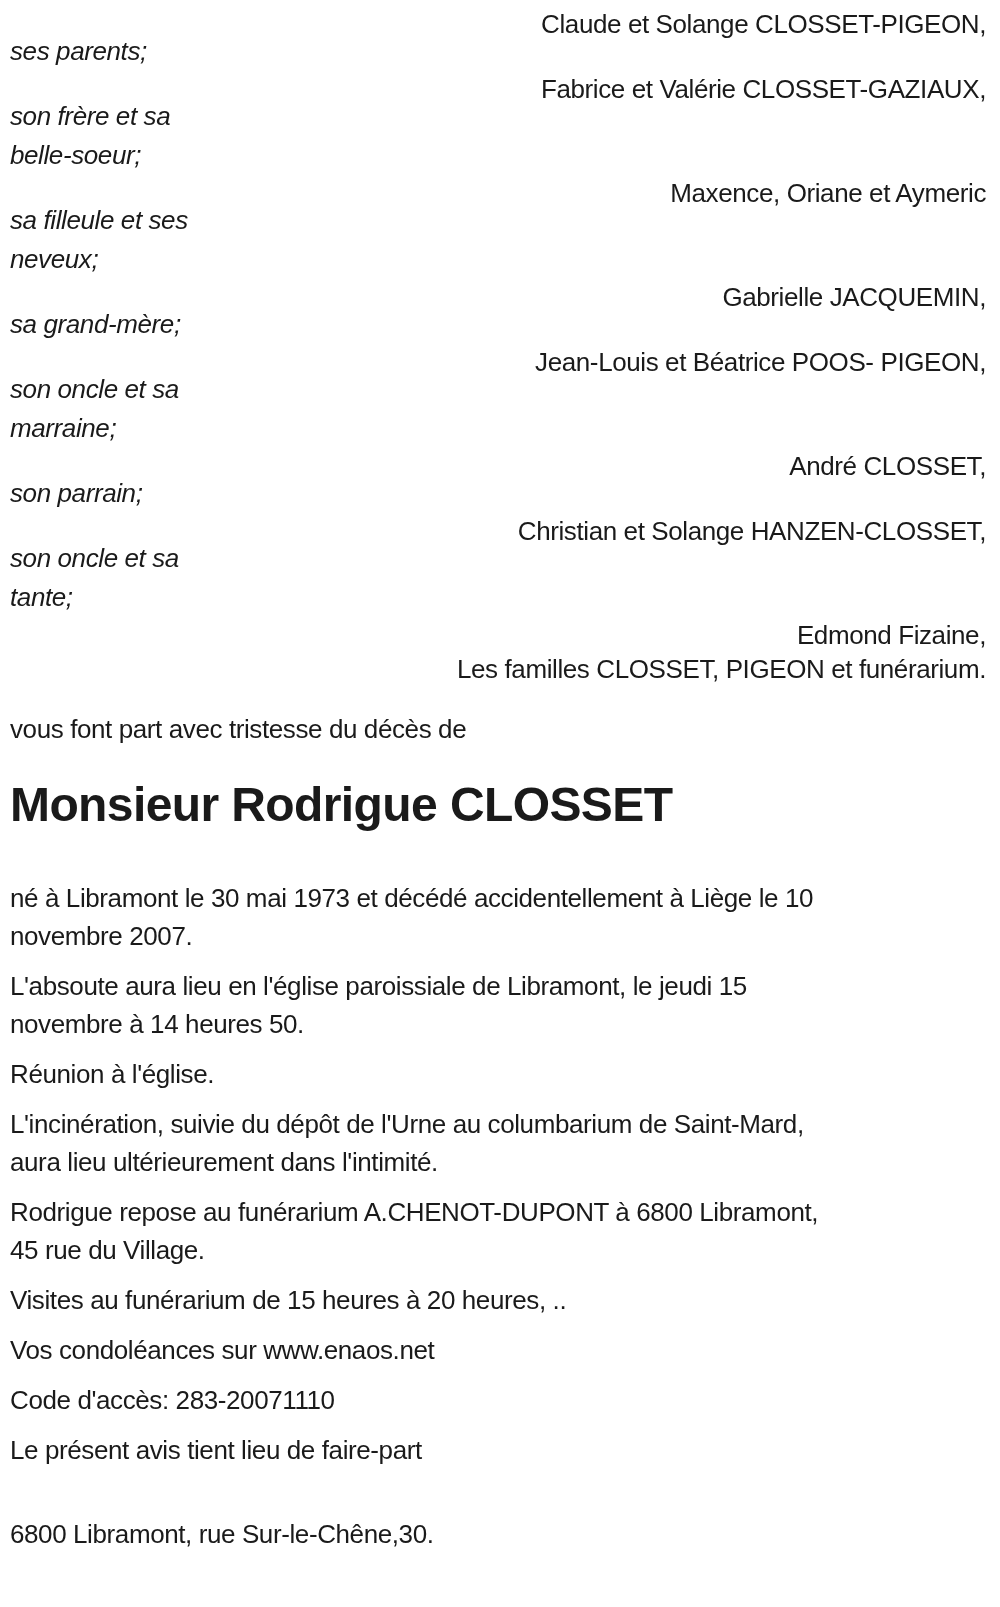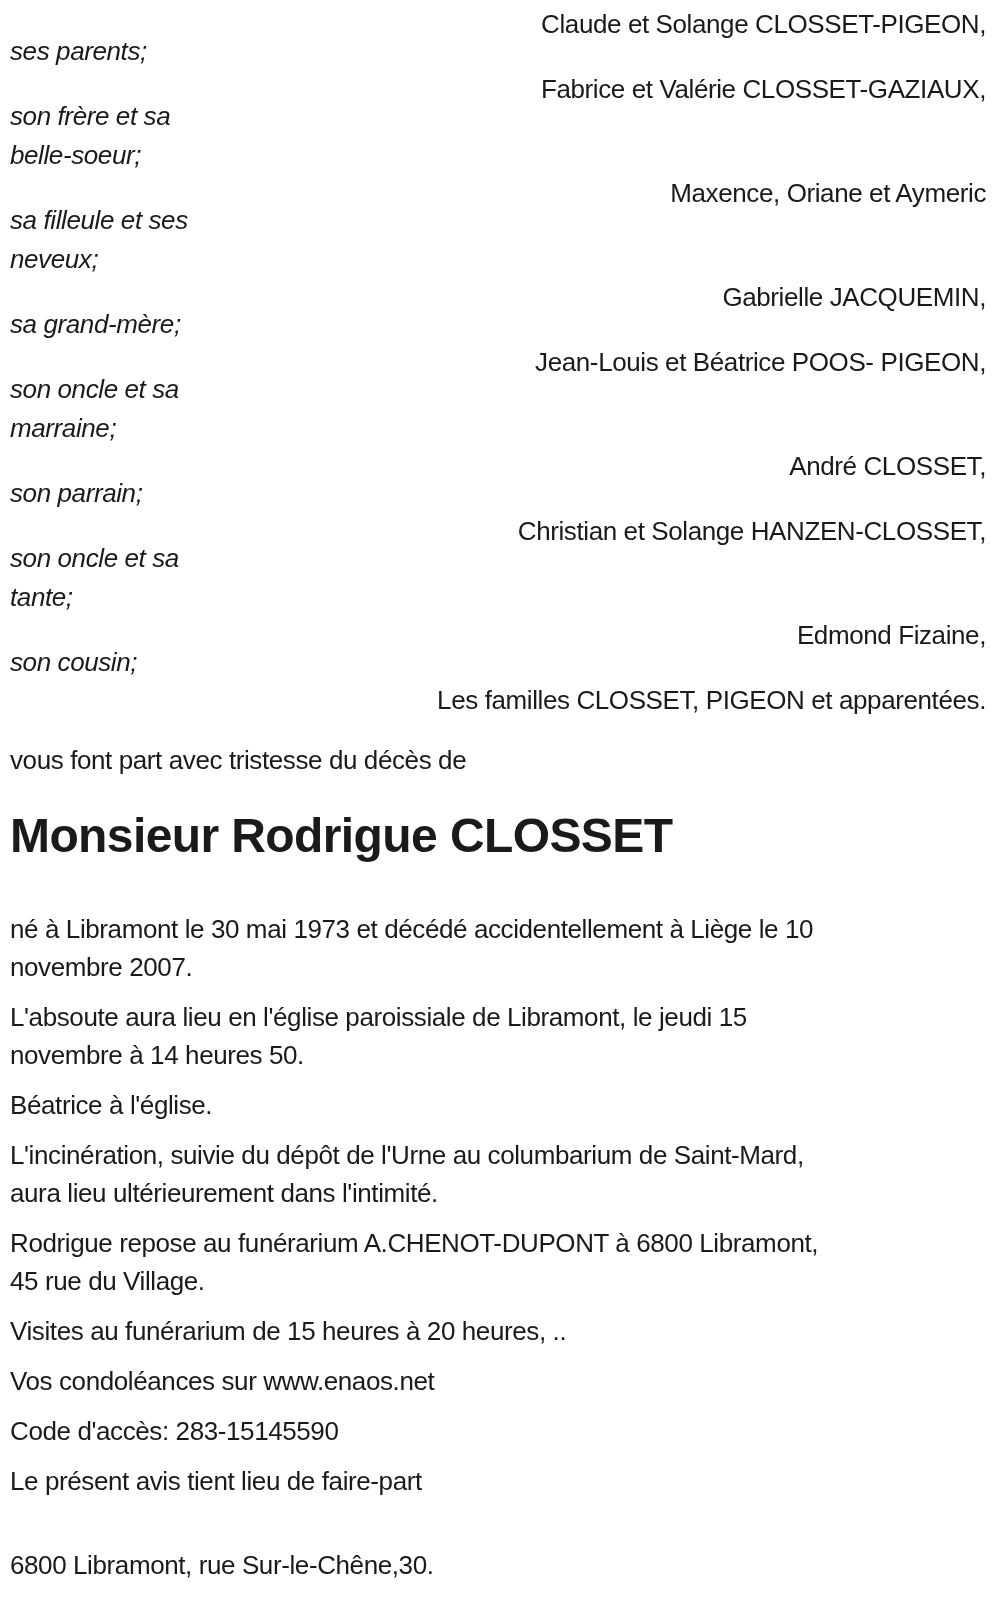--- a/index.html
+++ b/index.html
@@ -92,40 +92,39 @@
   </div>
 
   <div class="pair">
     <div class="name">Christian et Solange HANZEN-CLOSSET,</div>
     <div class="relation">son oncle et sa
 tante;</div>
   </div>
 
   <div class="pair">
     <div class="name">Edmond Fizaine,</div>
-    <div class="relation">son cousin;</div>
   </div>
 
   <div class="pair last-mourner">
-    <div class="name">Les familles CLOSSET, PIGEON et apparentées.</div>
+    <div class="name">Les familles CLOSSET, PIGEON et funérarium.</div>
   </div>
 
   <p class="intro">vous font part avec tristesse du décès de</p>
 
   <h1 class="deceased">Monsieur Rodrigue CLOSSET</h1>
 
   <p class="para">né à Libramont le 30 mai 1973 et décédé accidentellement à Liège le 10
 novembre 2007.</p>
   <p class="para">L'absoute aura lieu en l'église paroissiale de Libramont, le jeudi 15
 novembre à 14 heures 50.</p>
-  <p class="para">Béatrice à l'église.</p>
+  <p class="para">Réunion à l'église.</p>
   <p class="para">L'incinération, suivie du dépôt de l'Urne au columbarium de Saint-Mard,
 aura lieu ultérieurement dans l'intimité.</p>
   <p class="para">Rodrigue repose au funérarium A.CHENOT-DUPONT à 6800 Libramont,
 45 rue du Village.</p>
   <p class="para">Visites au funérarium de 15 heures à 20 heures, ..</p>
   <p class="para">Vos condoléances sur www.enaos.net</p>
-  <p class="para">Code d'accès: 283-15145590</p>
+  <p class="para">Code d'accès: 283-20071110</p>
   <p class="para">Le présent avis tient lieu de faire-part</p>
 
   <p class="footer-address">6800 Libramont, rue Sur-le-Chêne,30.</p>
 
 </div>
 
 </body></html>

